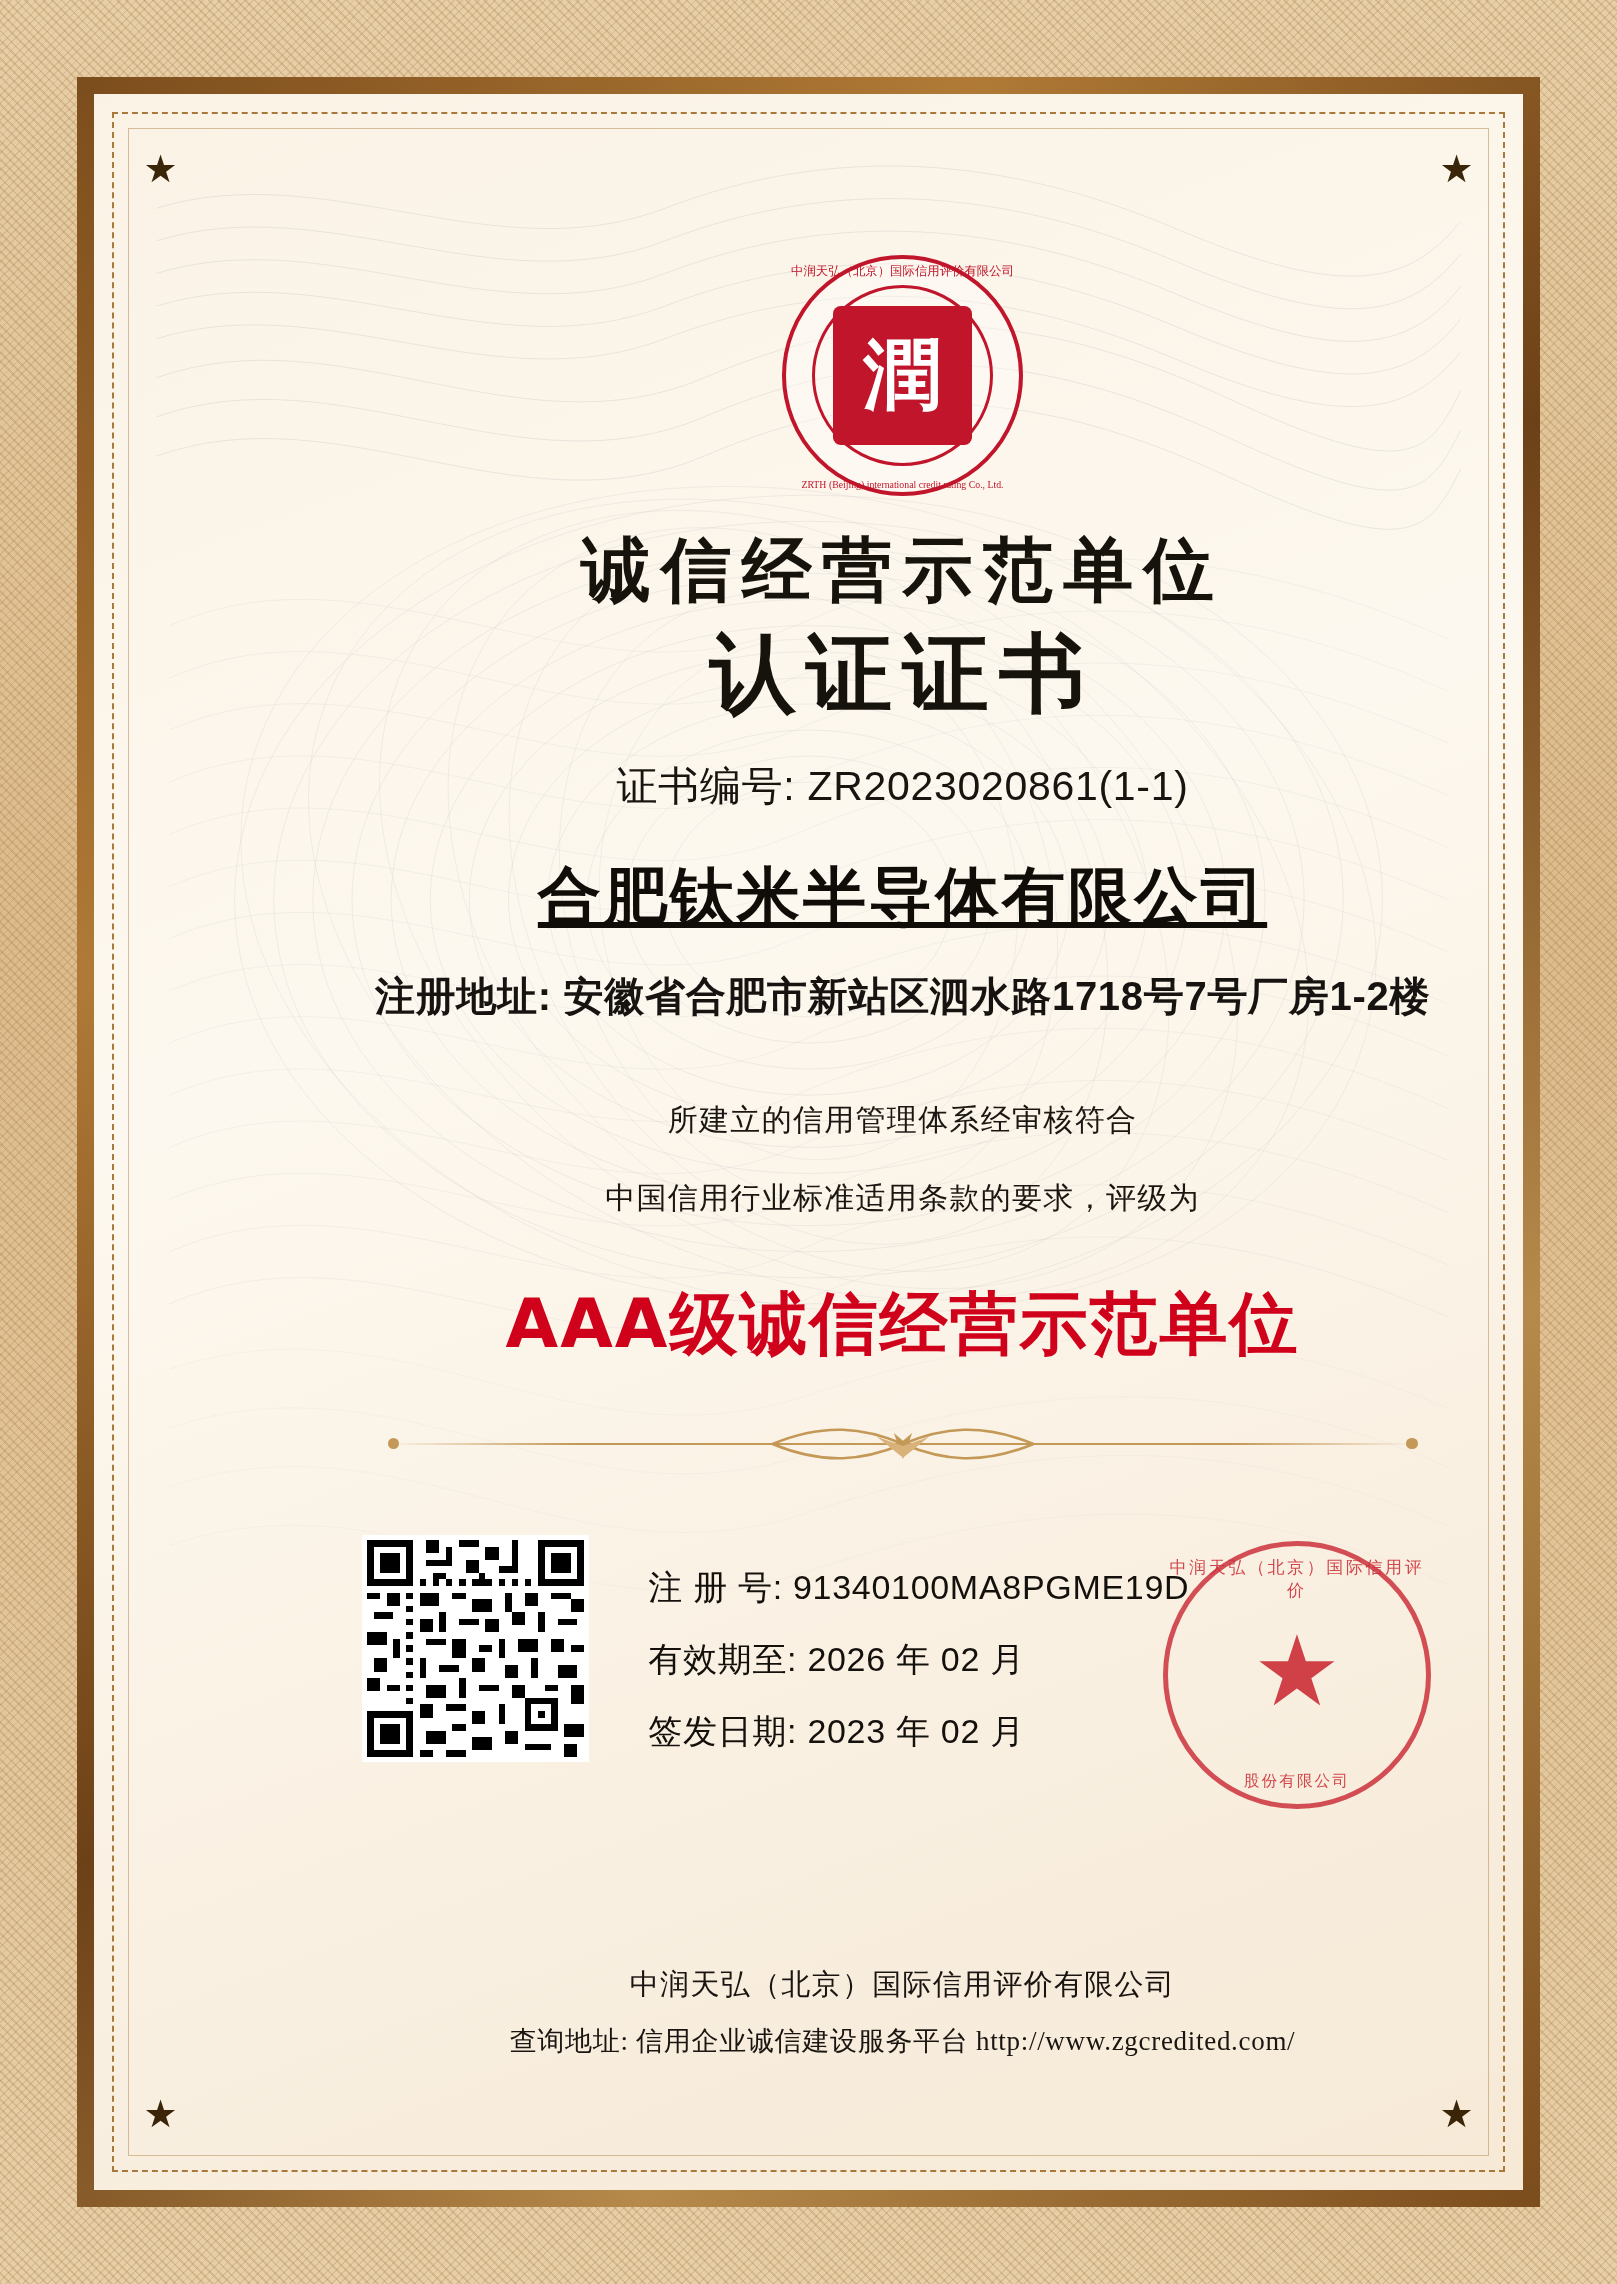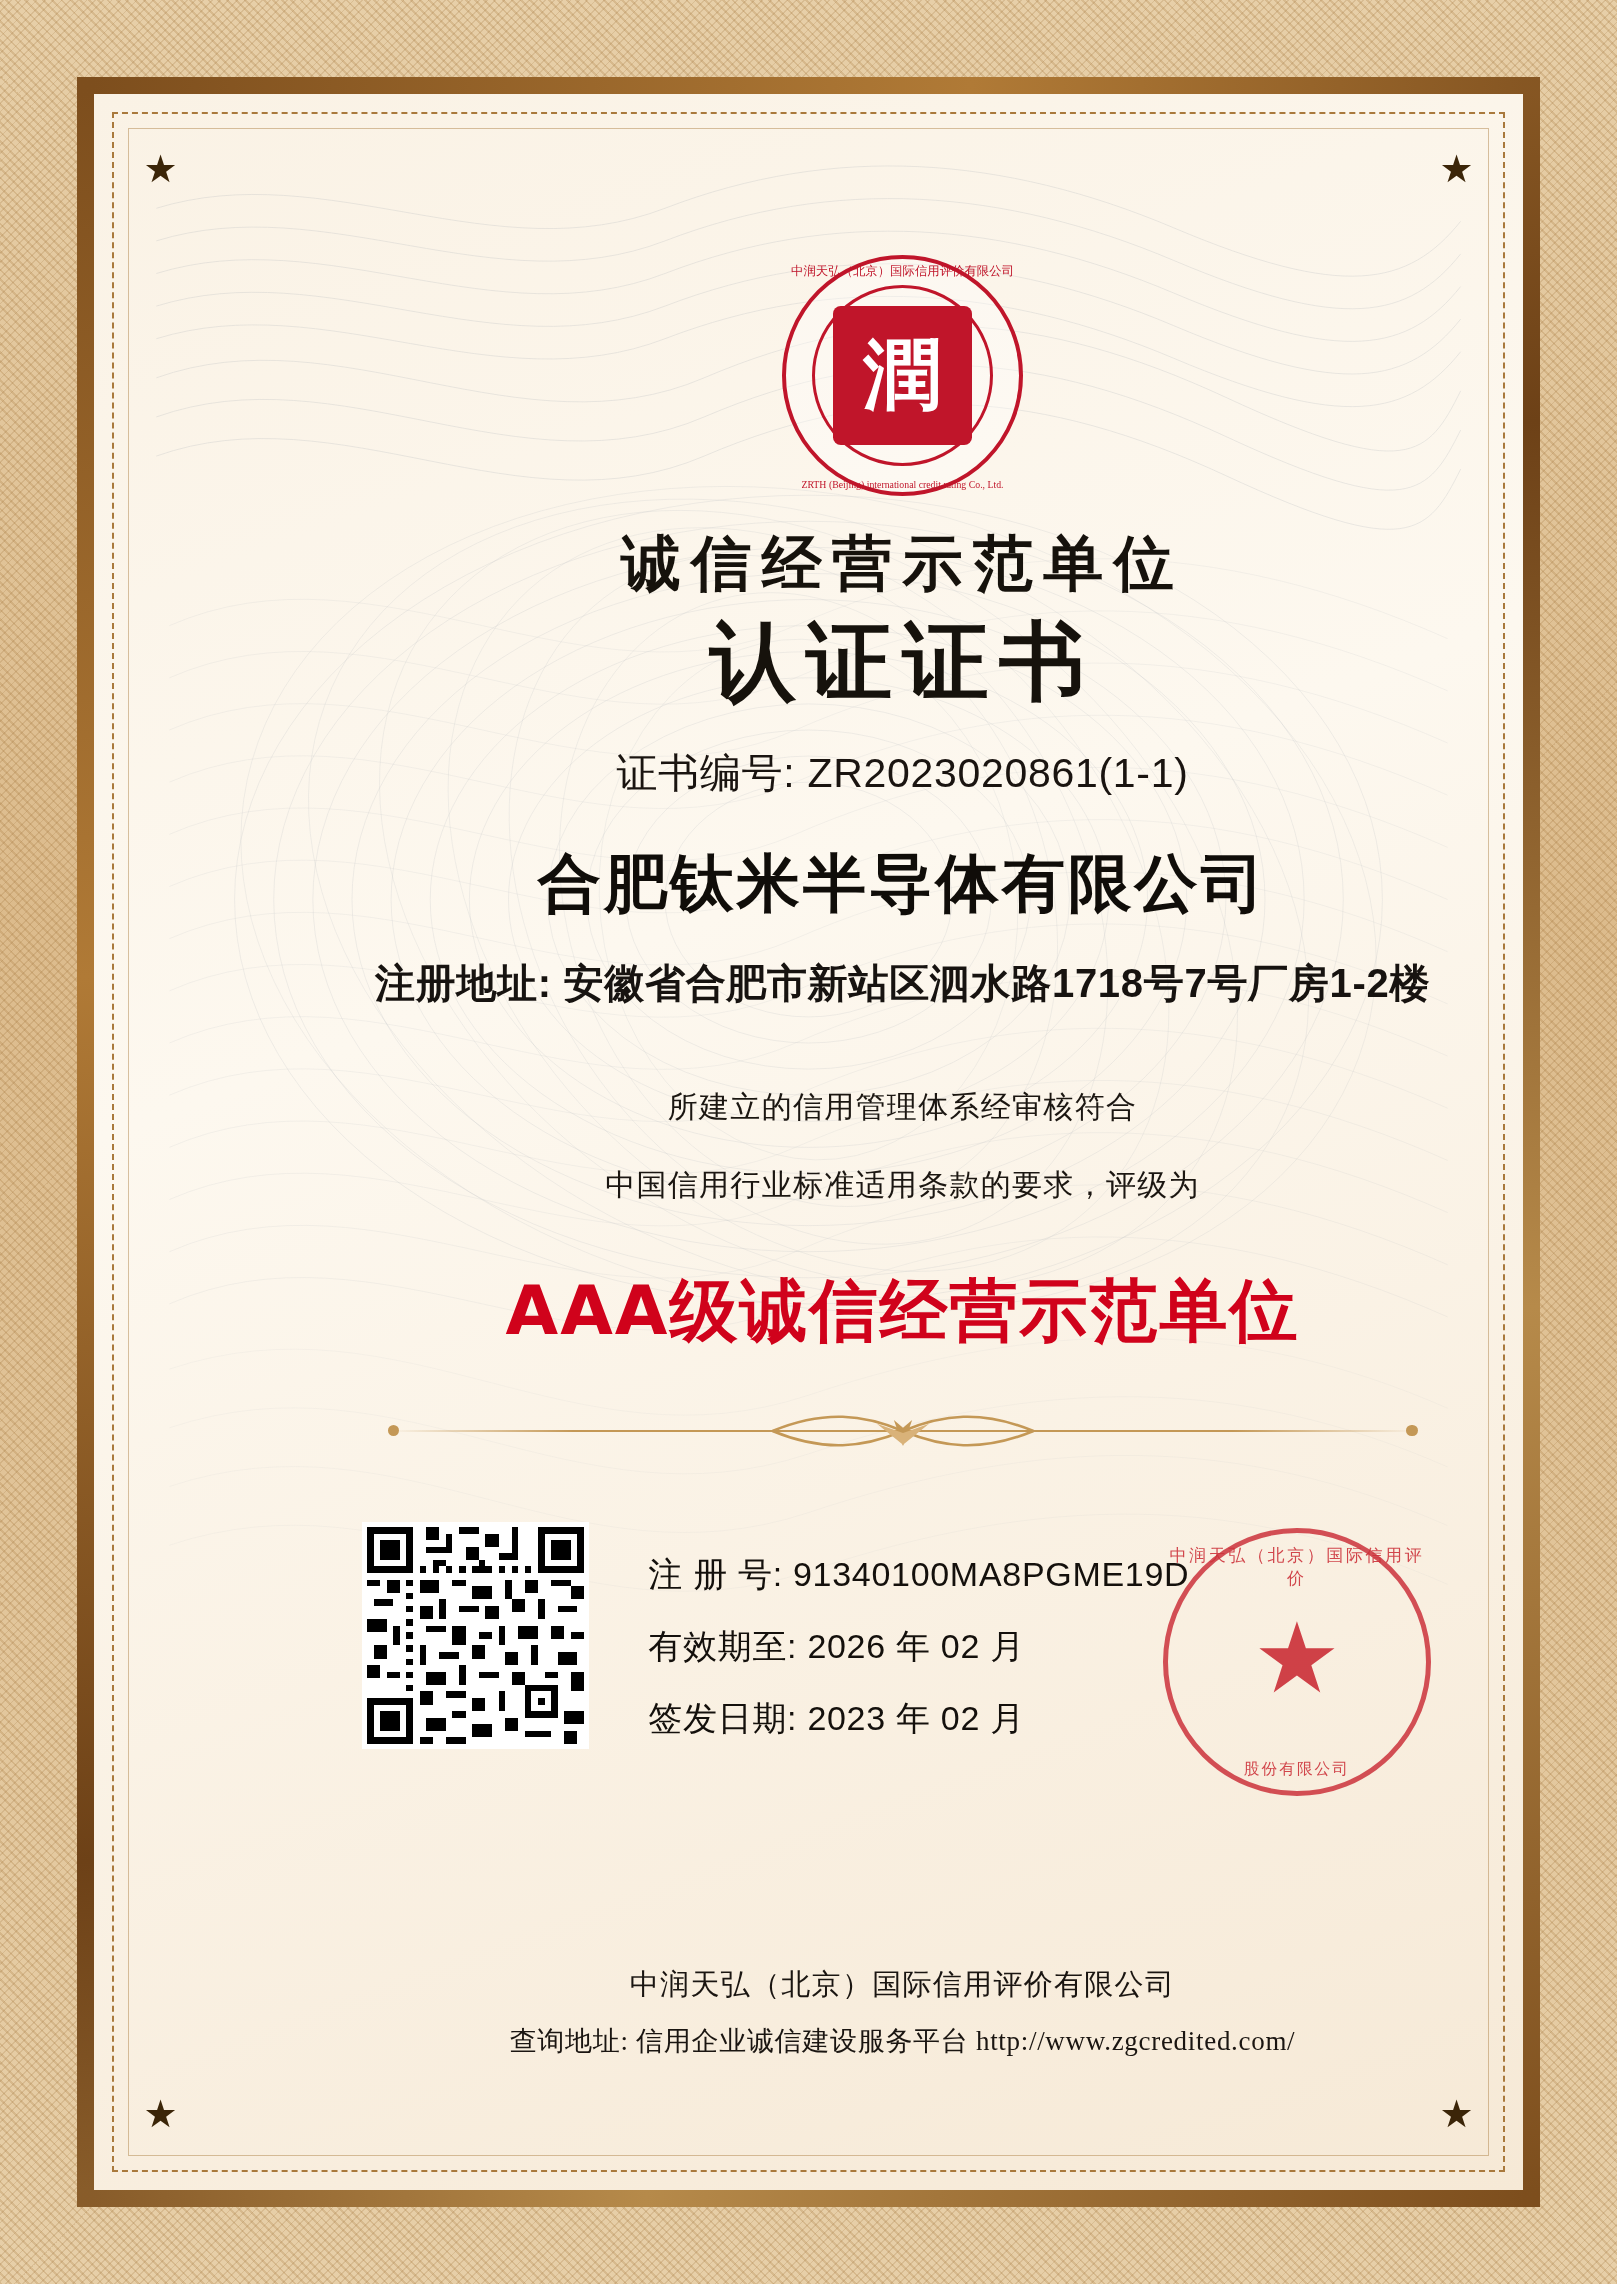--- a/index.html
+++ b/index.html
@@ -127,21 +127,21 @@
     color: #c0152a;
     font-size: 12.4px;
     font-family: "Liberation Serif", serif;
   }
   .seal-text-top { top: 7.8px; }
   .seal-text-bottom { bottom: 6.5px; font-size: 9.8px; }
 
   .title-main {
     margin-top: 29px;
     font-family: "DejaVu Serif", serif;
-    font-size: 60px;
+    font-size: 70px;
     font-weight: 700;
     letter-spacing: 10.4px;
     color: #16120c;
     text-align: center;
     line-height: 1.28;
   }
   .title-sub {
     font-family: "DejaVu Serif", serif;
     font-size: 86px;
     font-weight: 700;
@@ -160,20 +160,21 @@
   }
 
   .company {
     margin-top: 40px;
     font-family: "DejaVu Sans", sans-serif;
     font-size: 63px;
     font-weight: 700;
     color: #100d09;
     letter-spacing: 3.3px;
     text-align: center;
+    text-decoration: underline;
   }
 
   .address {
     margin-top: 29px;
     font-size: 40px;
     font-weight: 700;
     color: #171310;
     letter-spacing: 0.7px;
     text-align: center;
   }

